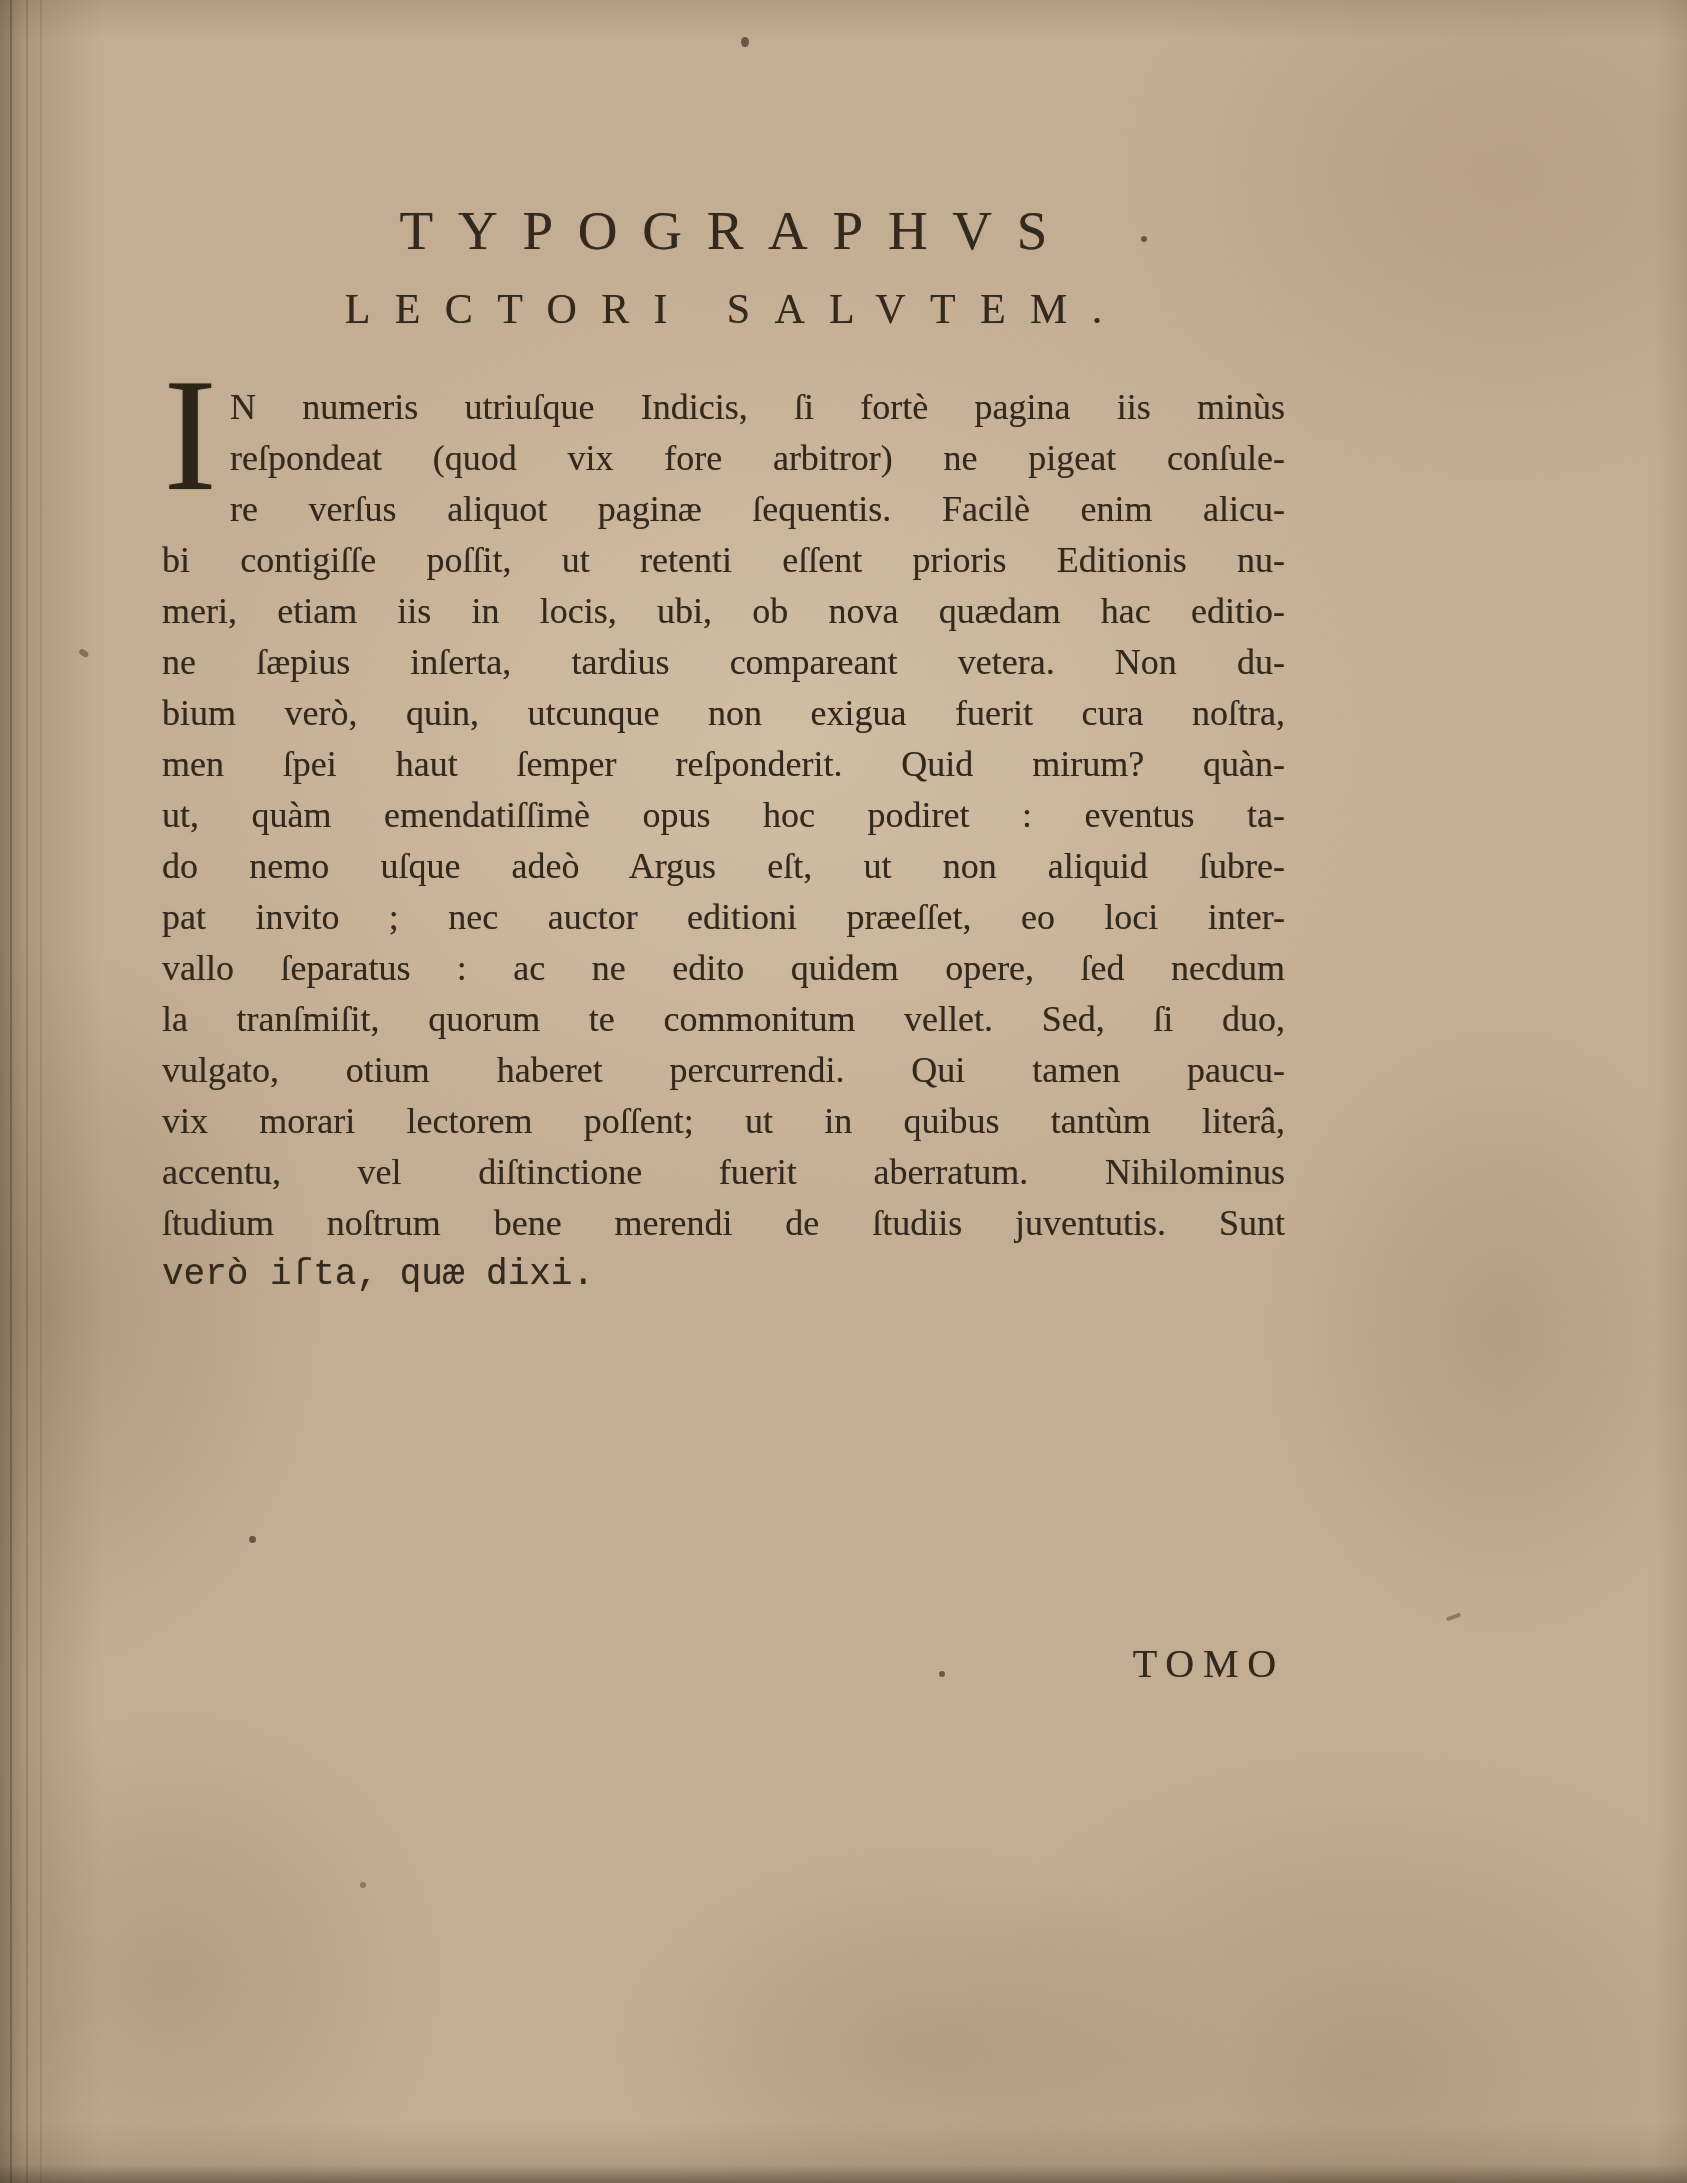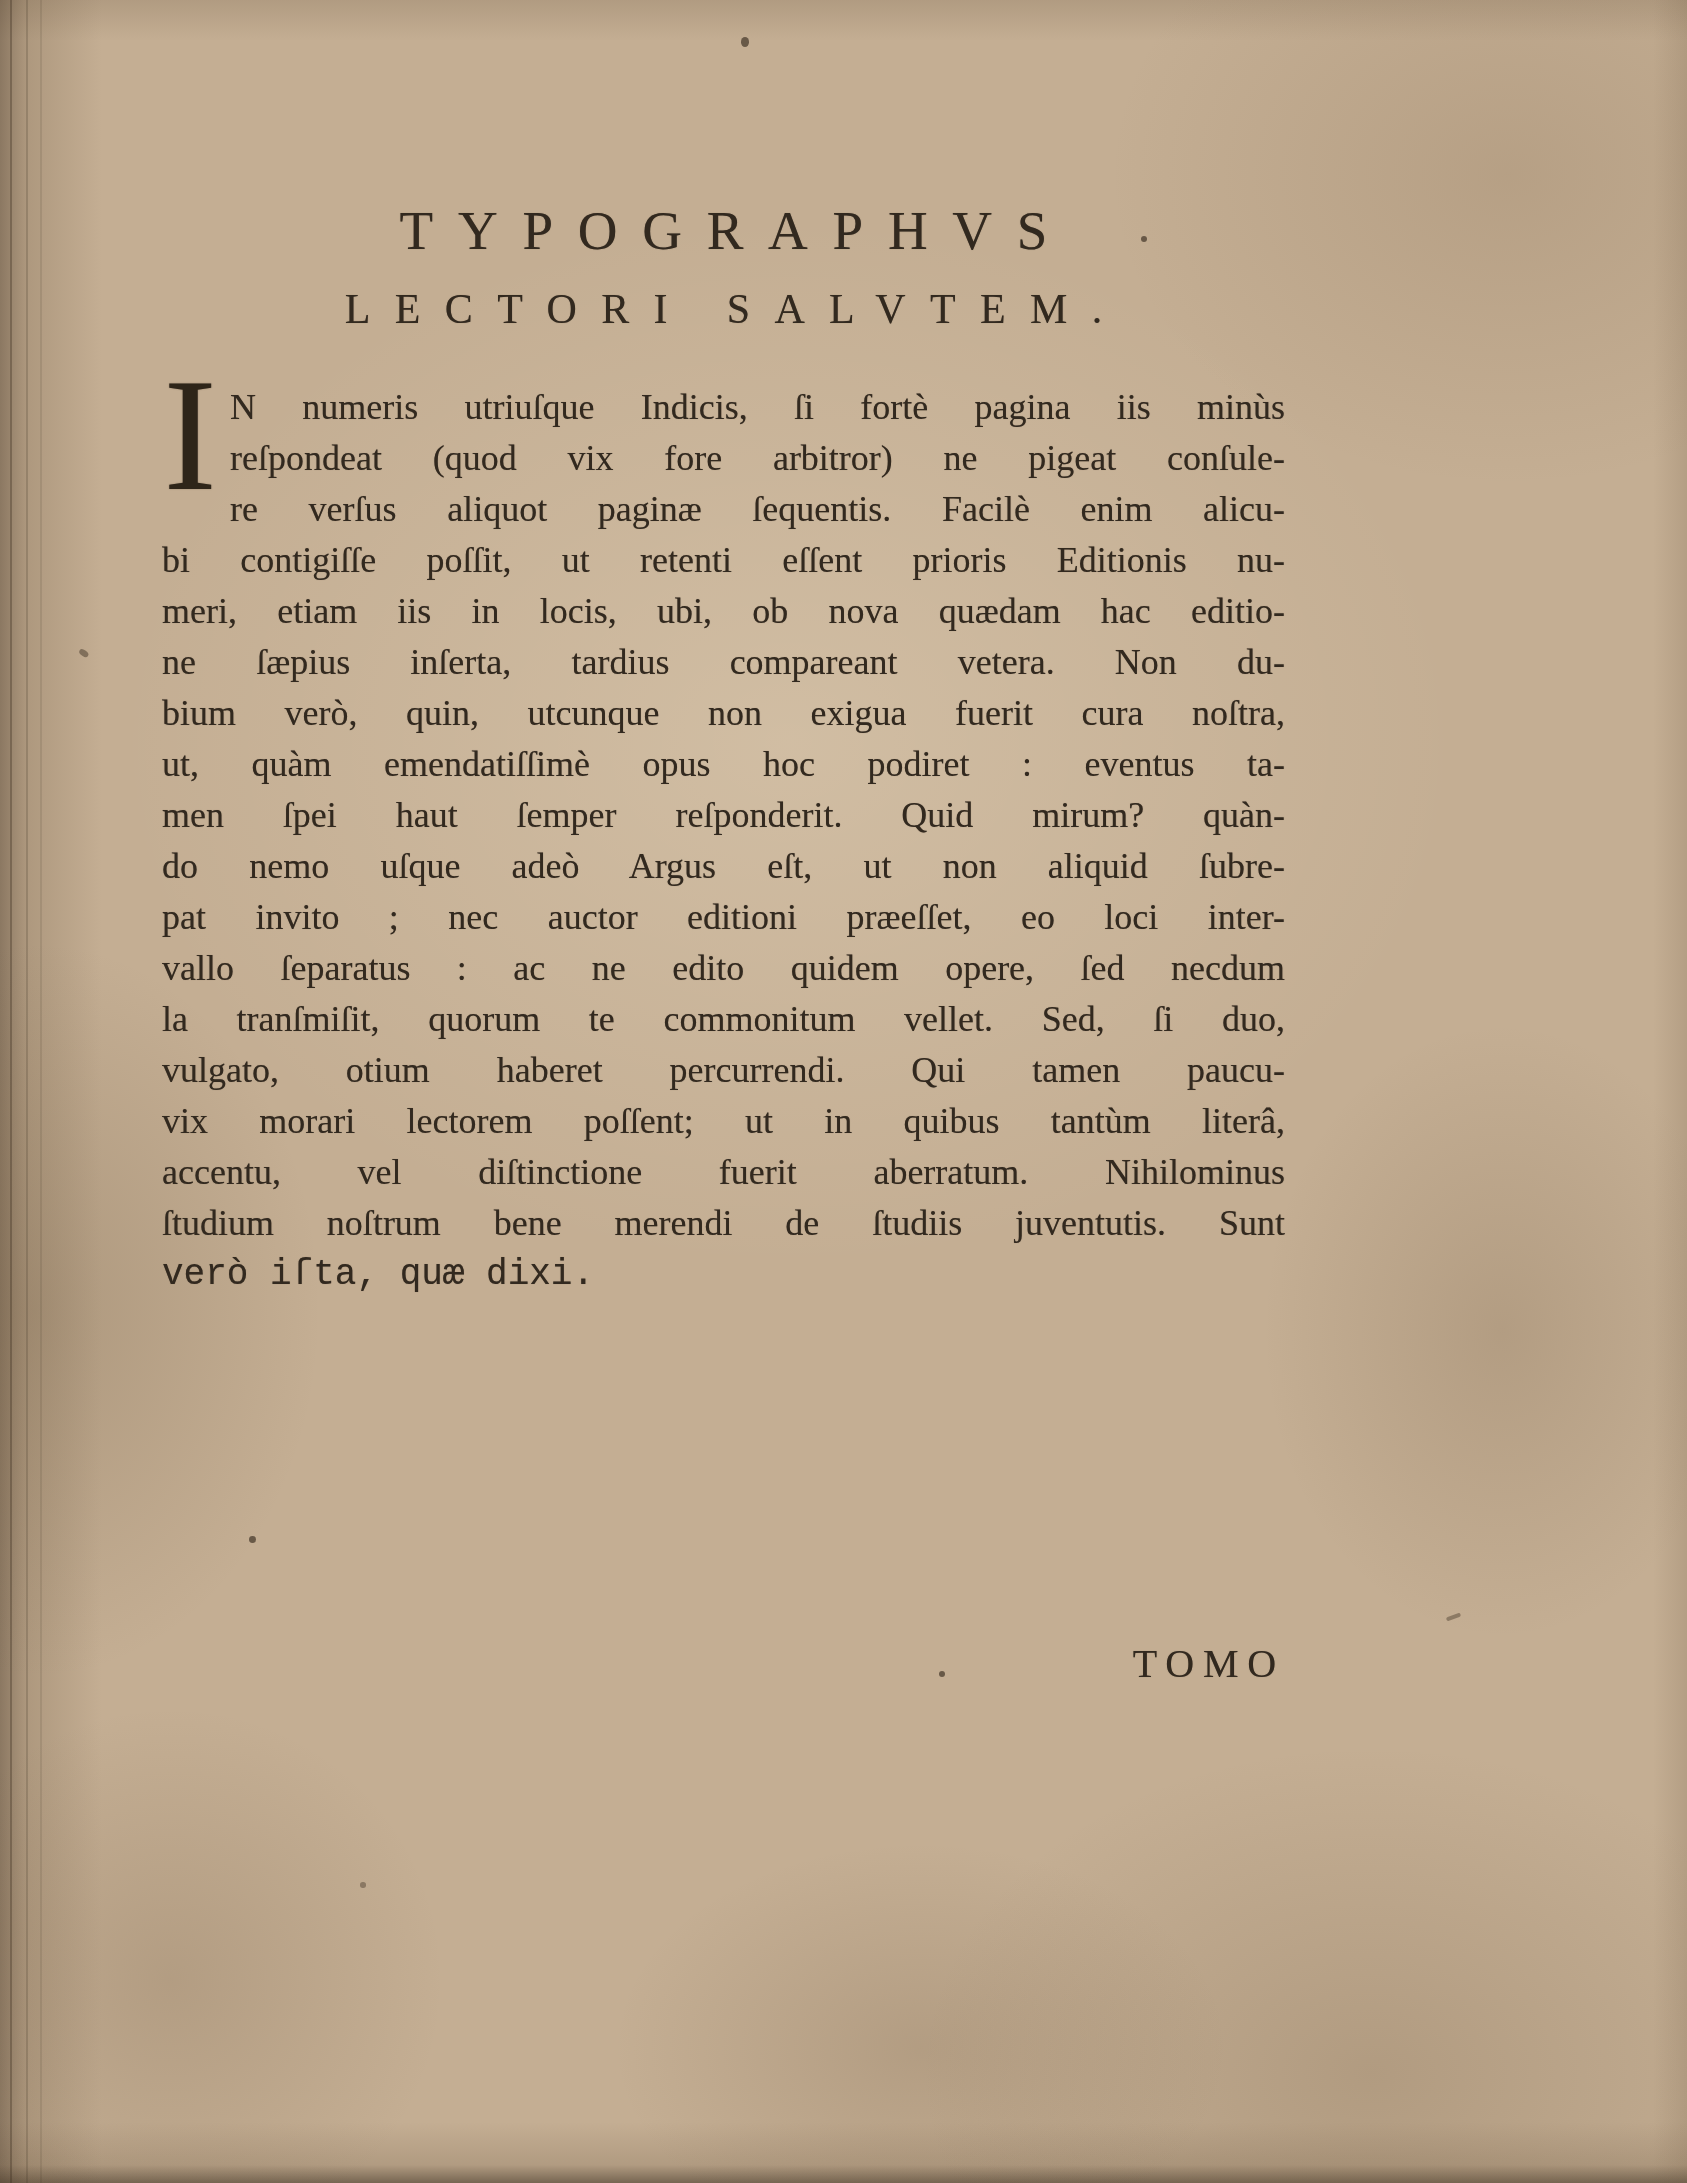--- a/index.html
+++ b/index.html
@@ -135,22 +135,22 @@
 
   <div class="text-column">
     <div class="dropcap">I</div>
     <div class="line dc-indent">N numeris utriuſque Indicis, ſi fortè pagina iis minùs</div>
     <div class="line dc-indent">reſpondeat (quod vix fore arbitror) ne pigeat conſule-</div>
     <div class="line dc-indent">re verſus aliquot paginæ ſequentis.  Facilè enim alicu-</div>
     <div class="line">bi contigiſſe poſſit, ut retenti eſſent prioris Editionis nu-</div>
     <div class="line">meri, etiam iis in locis, ubi, ob nova quædam hac editio-</div>
     <div class="line">ne ſæpius inſerta, tardius compareant vetera.  Non du-</div>
     <div class="line">bium verò, quin, utcunque non exigua fuerit cura noſtra,</div>
+    <div class="line">men ſpei haut ſemper reſponderit.  Quid mirum? quàn-</div>
     <div class="line">ut, quàm emendatiſſimè opus hoc podiret : eventus ta-</div>
-    <div class="line">men ſpei haut ſemper reſponderit.  Quid mirum? quàn-</div>
     <div class="line">do nemo uſque adeò Argus eſt, ut non aliquid ſubre-</div>
     <div class="line">pat invito ; nec auctor editioni præeſſet, eo loci inter-</div>
     <div class="line">vallo ſeparatus : ac ne edito quidem opere, ſed necdum</div>
     <div class="line">la tranſmiſit, quorum te commonitum vellet.  Sed, ſi duo,</div>
     <div class="line">vulgato, otium haberet percurrendi.  Qui tamen paucu-</div>
     <div class="line">vix morari lectorem poſſent; ut in quibus tantùm literâ,</div>
     <div class="line">accentu, vel diſtinctione fuerit aberratum.  Nihilominus</div>
     <div class="line">ſtudium noſtrum bene merendi de ſtudiis juventutis.  Sunt</div>
     <div class="line no-justify">verò iſta, quæ dixi.</div>
   </div>

